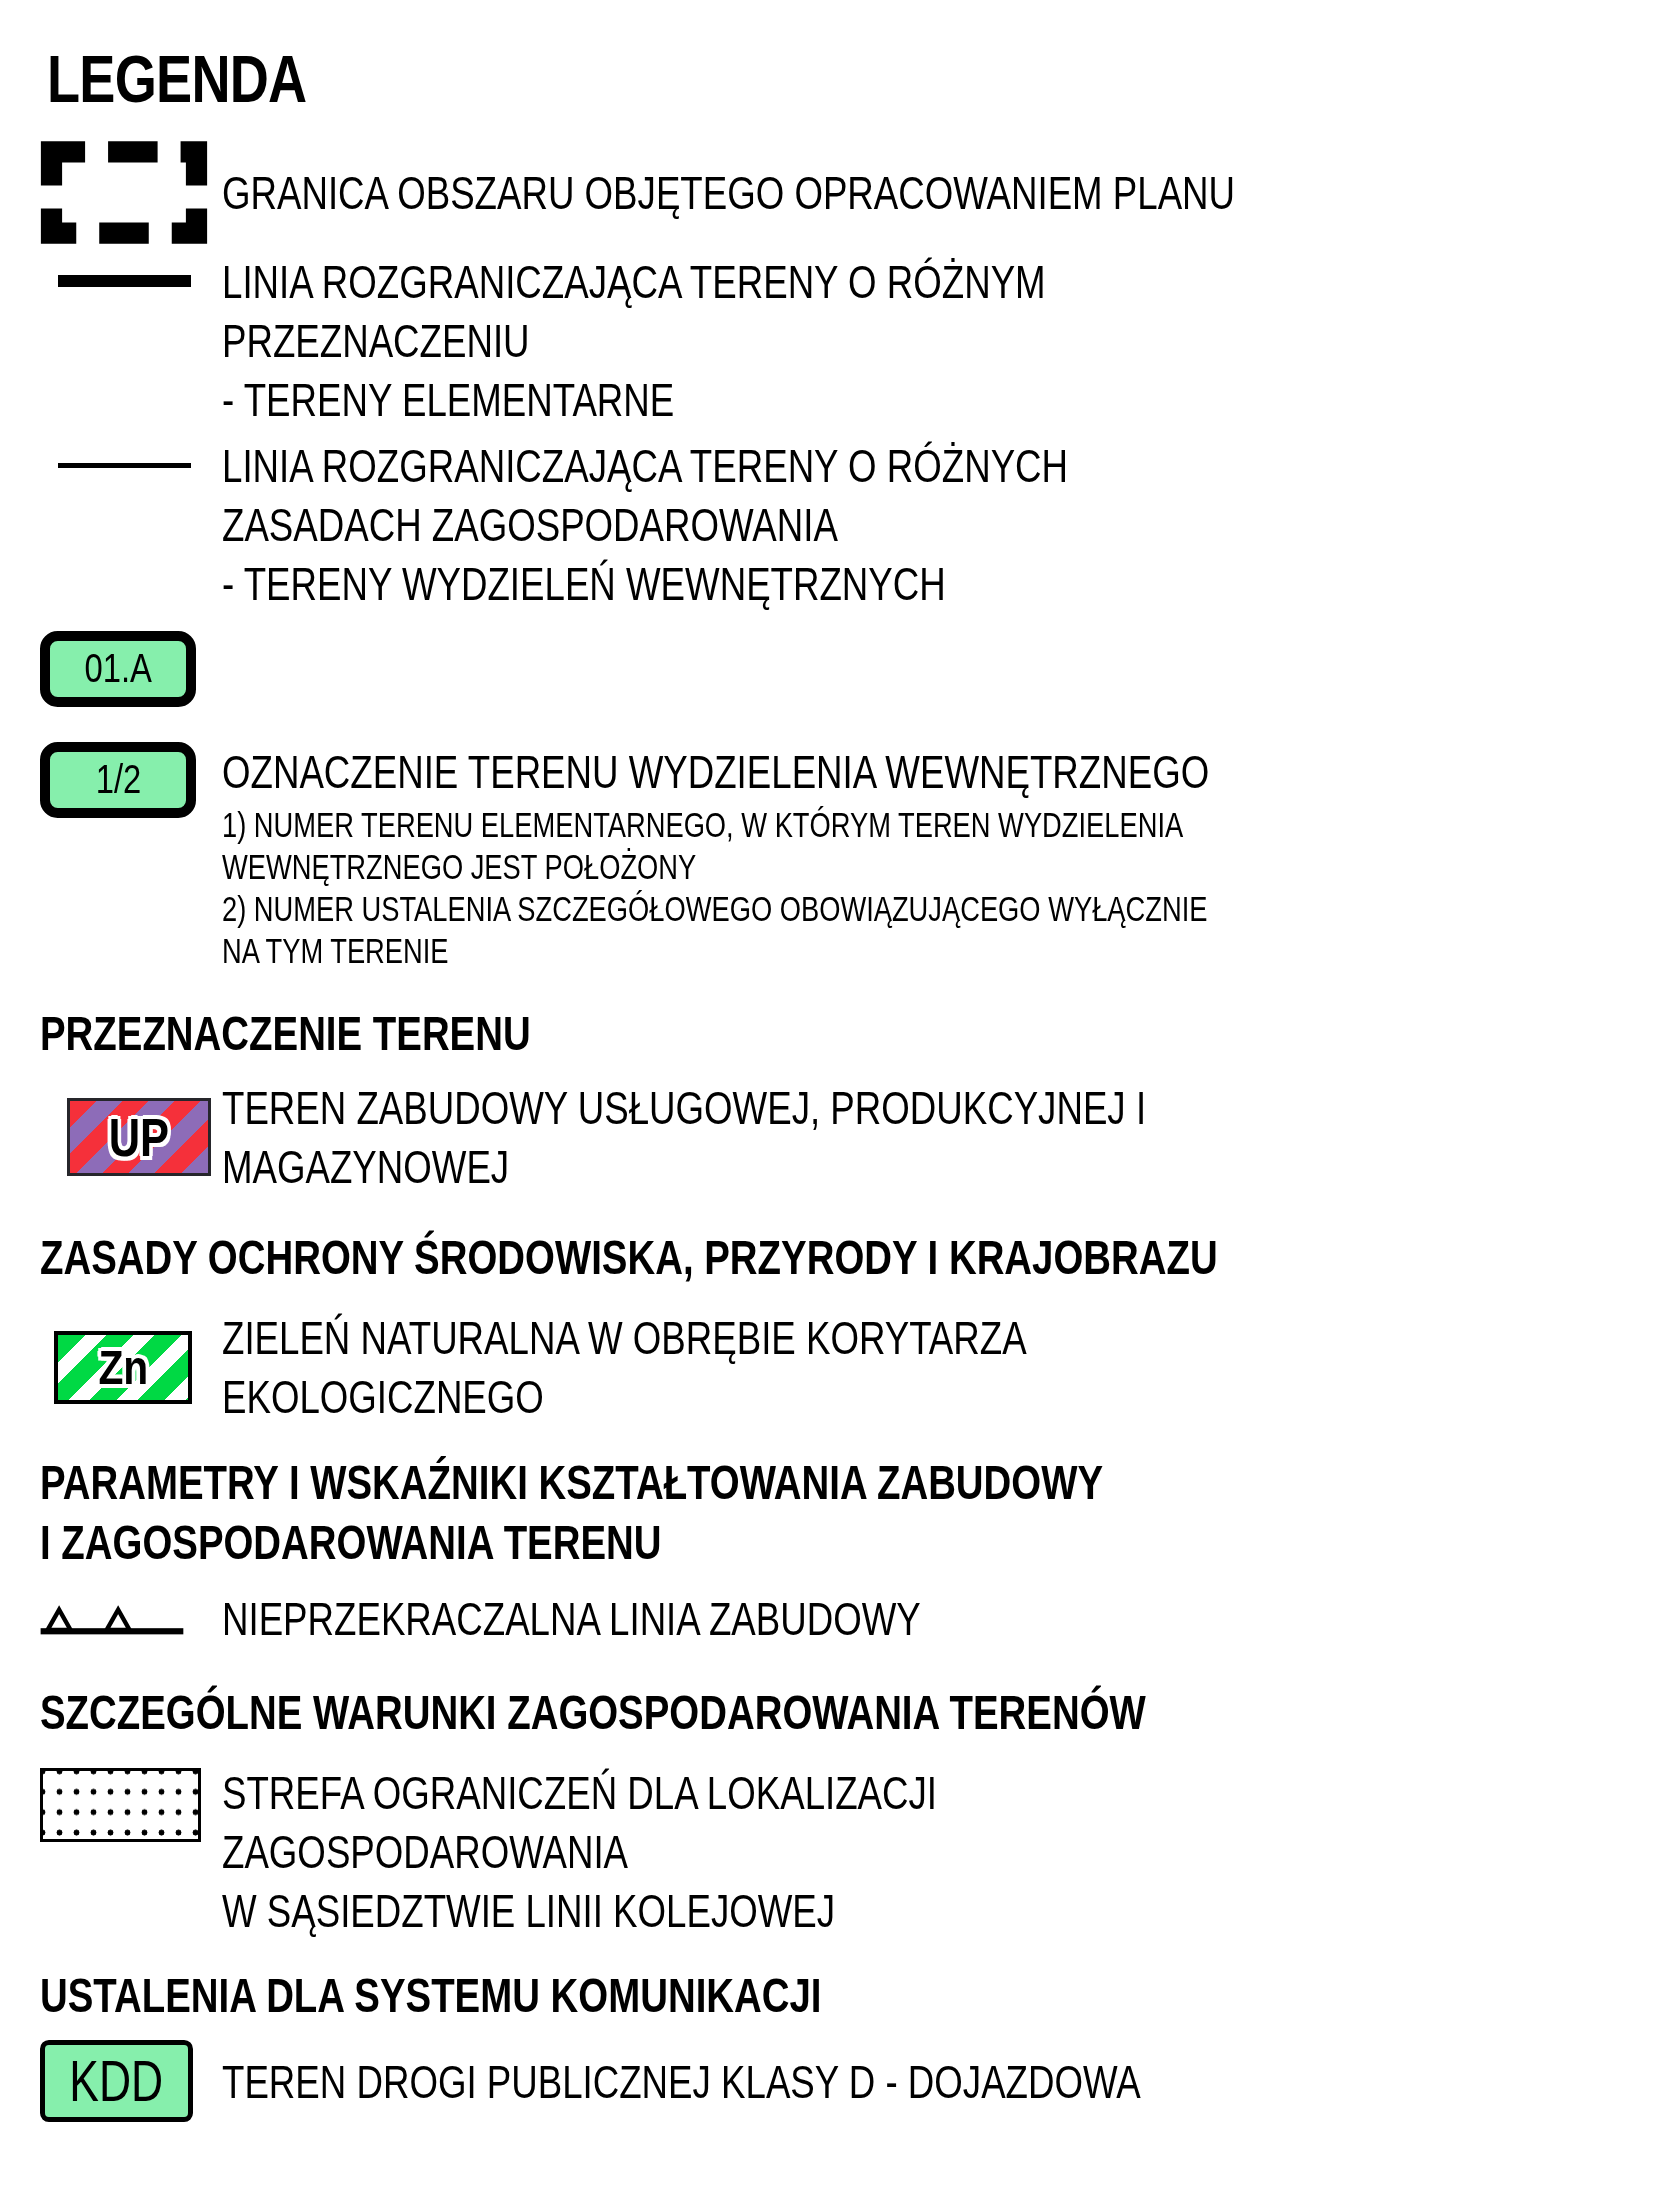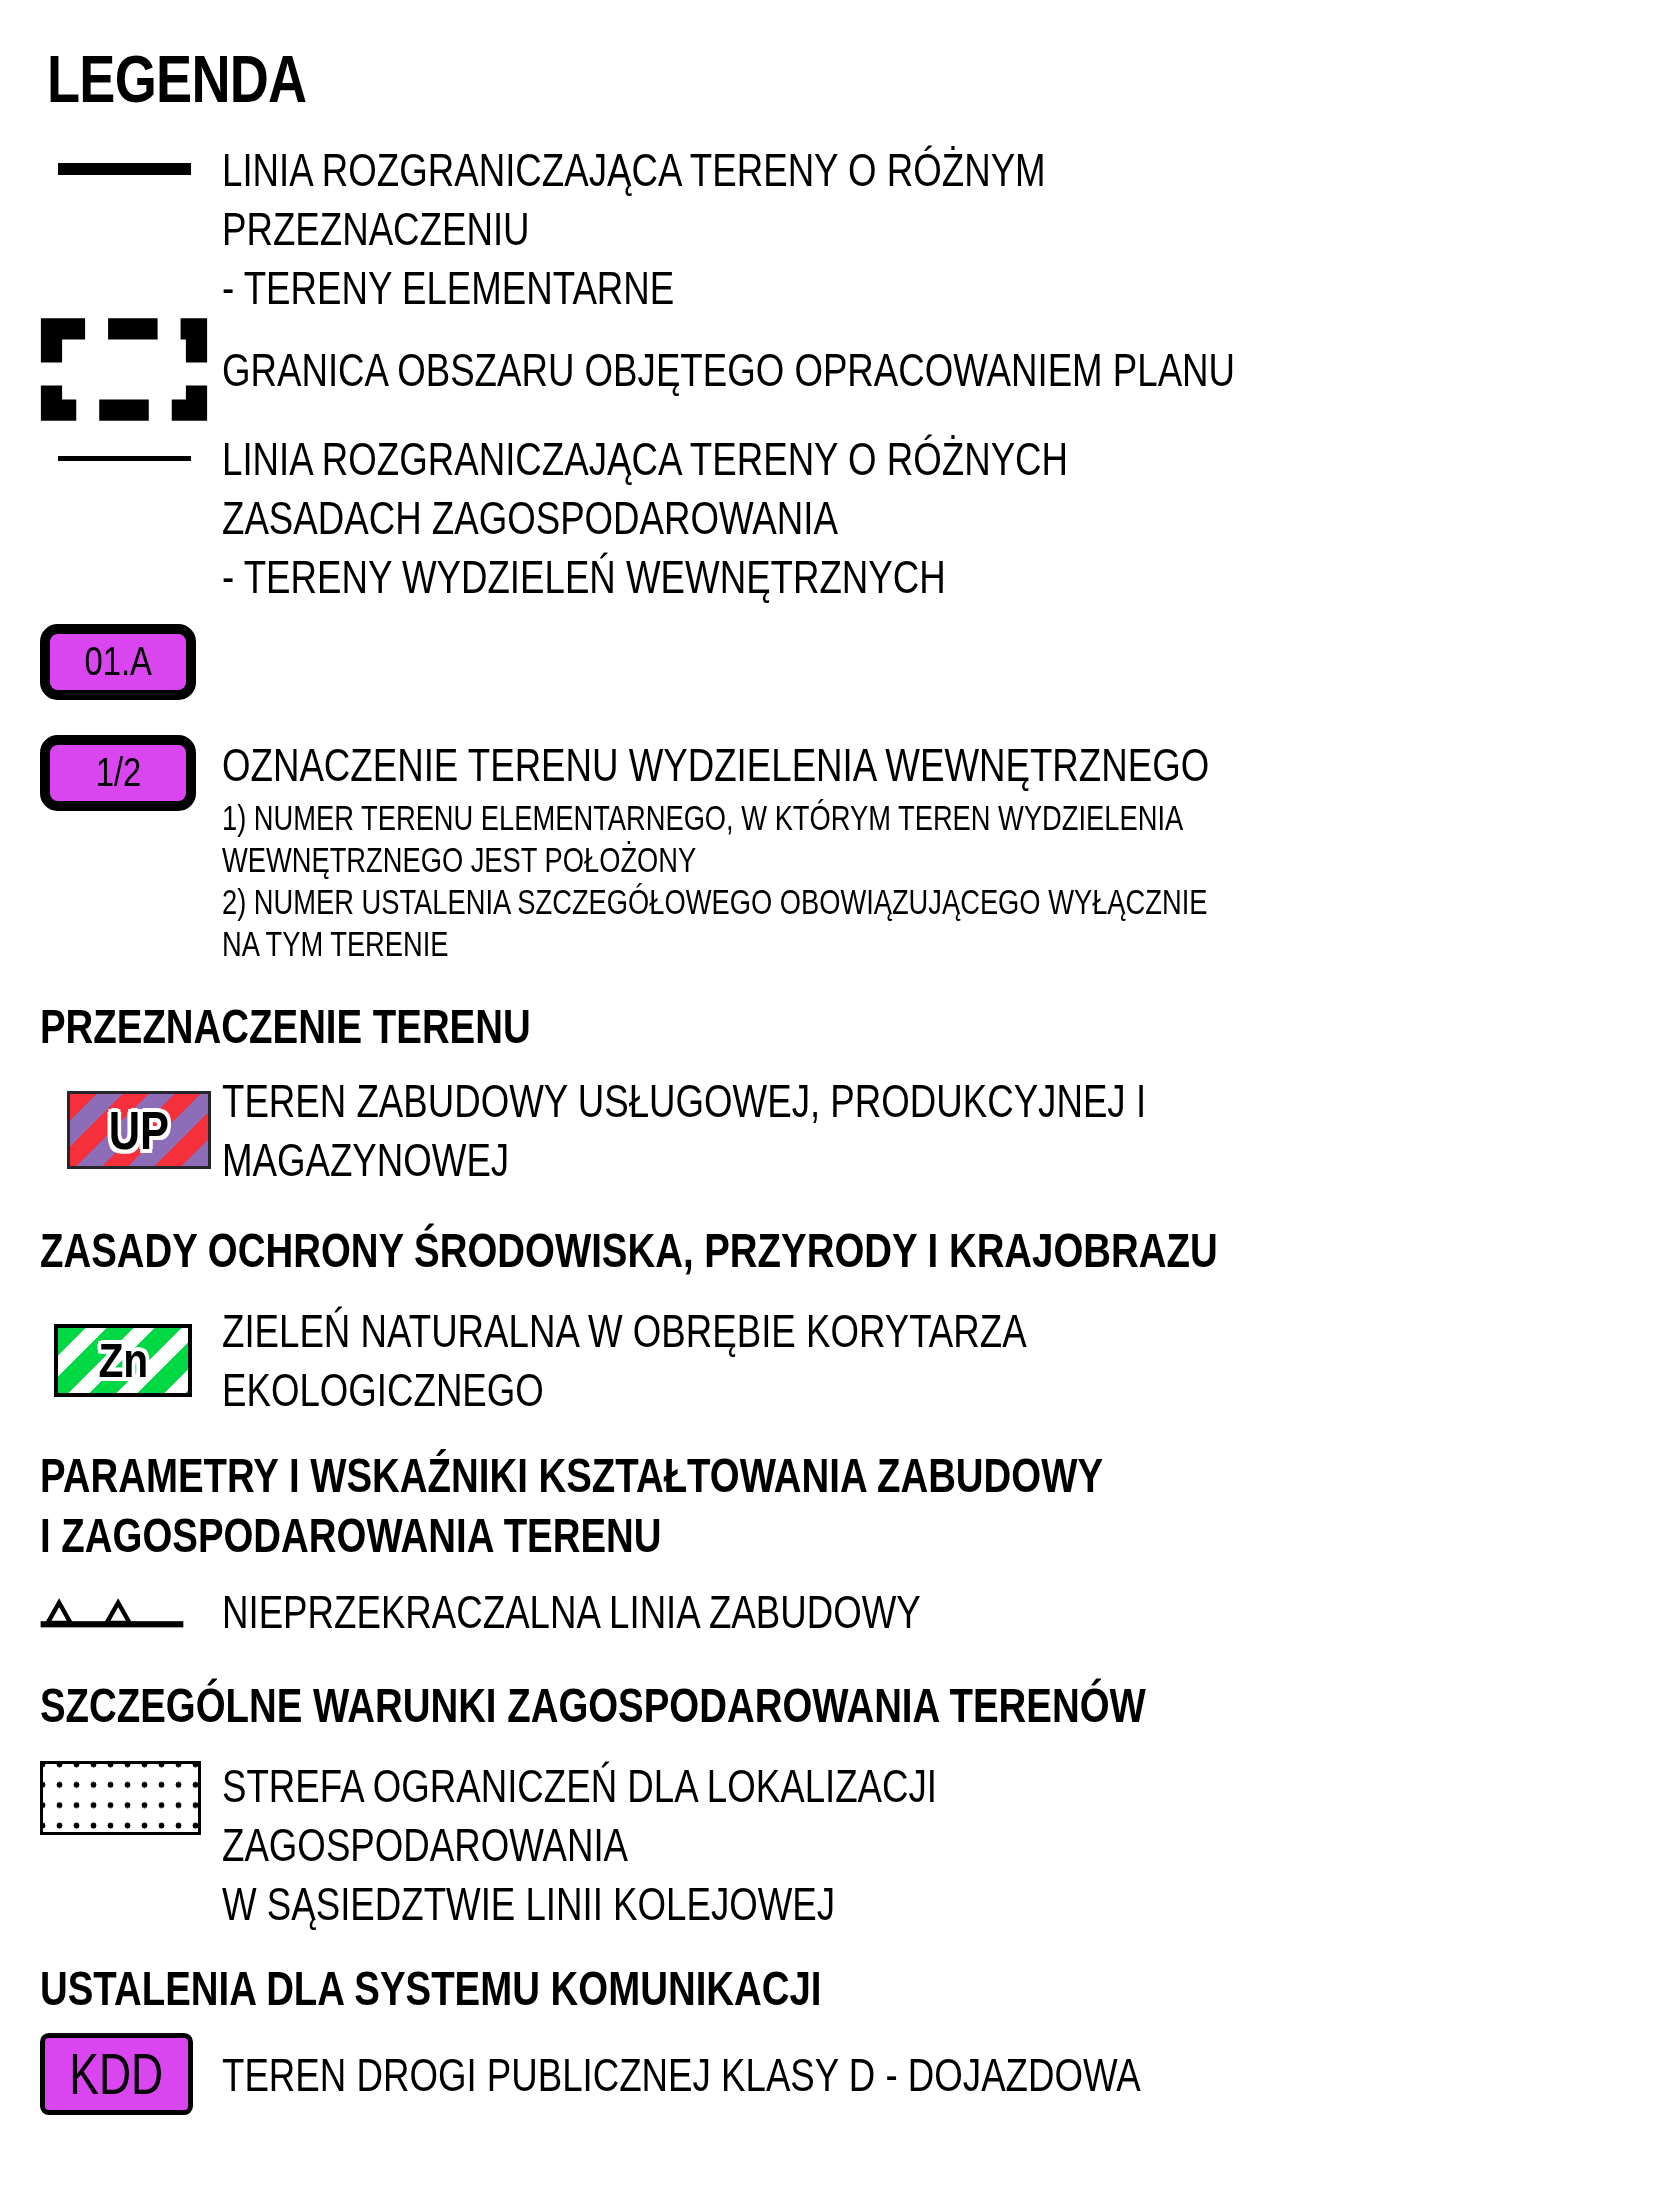--- a/index.html
+++ b/index.html
@@ -27,21 +27,21 @@
   }
   .hdr{
     font-size:48px;line-height:60px;font-weight:bold;white-space:pre-line;
     transform:scaleX(.80);transform-origin:0 0;
   }
   
   .thick-line{width:133px;height:12.4px;background:#000;margin:23px 0 0 17.7px;}
   .thin-line{width:133px;height:5.3px;background:#000;margin:26.6px 0 0 17.7px;}
   .codebox{
     box-sizing:border-box;display:flex;align-items:center;justify-content:center;
-    background:#d946ef;flex:none;
+    background:#86efac;flex:none;
   }
   .box-elem{width:156px;height:76px;border:10.6px solid #000;border-radius:17.7px;}
   .symtext{font-size:41px;transform:scaleX(.8);display:inline-block;}
   .halo{
     text-shadow:
       -3.5px -3.5px 0 #fff, 3.5px -3.5px 0 #fff, -3.5px 3.5px 0 #fff, 3.5px 3.5px 0 #fff,
       -4.4px 0 0 #fff, 4.4px 0 0 #fff, 0 -4.4px 0 #fff, 0 4.4px 0 #fff;
   }
   .box-up{
     width:144px;height:78px;border:3.5px solid #26262b;margin-left:27px;
@@ -77,35 +77,35 @@
   .mt16{margin-top:14px;}.mt18{margin-top:16px;text-align:right;} .mt20{margin-top:17.7px;}.mt30{margin-top:26.6px;} .mt36{margin-top:32px;}
   .mt40{margin-top:35px;}
 </style>
 </head>
 <body>
 
 <div class="legend">
 
   <div class="title">LEGENDA</div>
 
-  <div class="row top mt8">
-    <div class="sym">
-      <div class="thick-line"></div>
-    </div>
-    <div class="lbl">LINIA ROZGRANICZAJĄCA TERENY O RÓŻNYM PRZEZNACZENIU
-- TERENY ELEMENTARNE</div>
-  </div>
-
   <div class="row">
     <div class="sym">
       <svg width="168" height="105" viewBox="0 0 190 118">
         <rect x="13" y="13" width="164" height="92" fill="none" stroke="#000" stroke-width="24" stroke-dasharray="56 26" stroke-dashoffset="18"></rect>
       </svg>
     </div>
     <div class="lbl">GRANICA OBSZARU OBJĘTEGO OPRACOWANIEM PLANU</div>
+  </div>
+
+  <div class="row top mt8">
+    <div class="sym">
+      <div class="thick-line"></div>
+    </div>
+    <div class="lbl">LINIA ROZGRANICZAJĄCA TERENY O RÓŻNYM PRZEZNACZENIU
+- TERENY ELEMENTARNE</div>
   </div>
 
   <div class="row top mt8">
     <div class="sym">
       <div class="thin-line"></div>
     </div>
     <div class="lbl">LINIA ROZGRANICZAJĄCA TERENY O RÓŻNYCH
 ZASADACH ZAGOSPODAROWANIA
 - TERENY WYDZIELEŃ WEWNĘTRZNYCH</div>
   </div>

